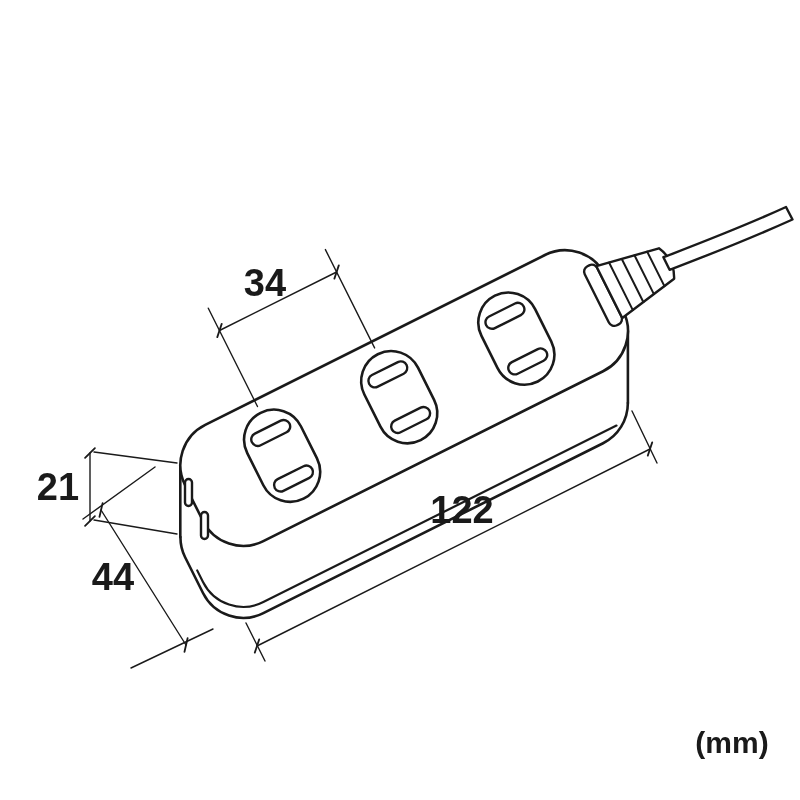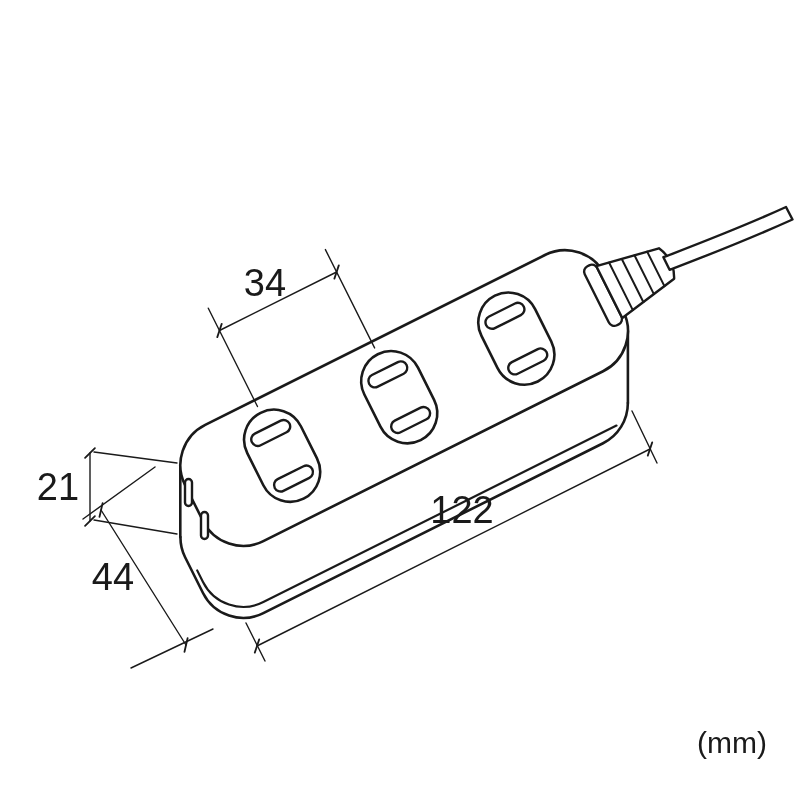--- a/index.html
+++ b/index.html
@@ -7,20 +7,21 @@
     padding: 0;
     background: #ffffff;
     font-family: "Liberation Sans", sans-serif;
   }
   .stage {
     position: relative;
     width: 800px;
     height: 800px;
     background: #ffffff;
     overflow: hidden;
+    font-weight: bold;
   }
   svg {
     position: absolute;
     inset: 0;
   }
   .outline {
     fill: none;
     stroke: #1a1a1a;
     stroke-width: 2.6;
     stroke-linecap: round;

